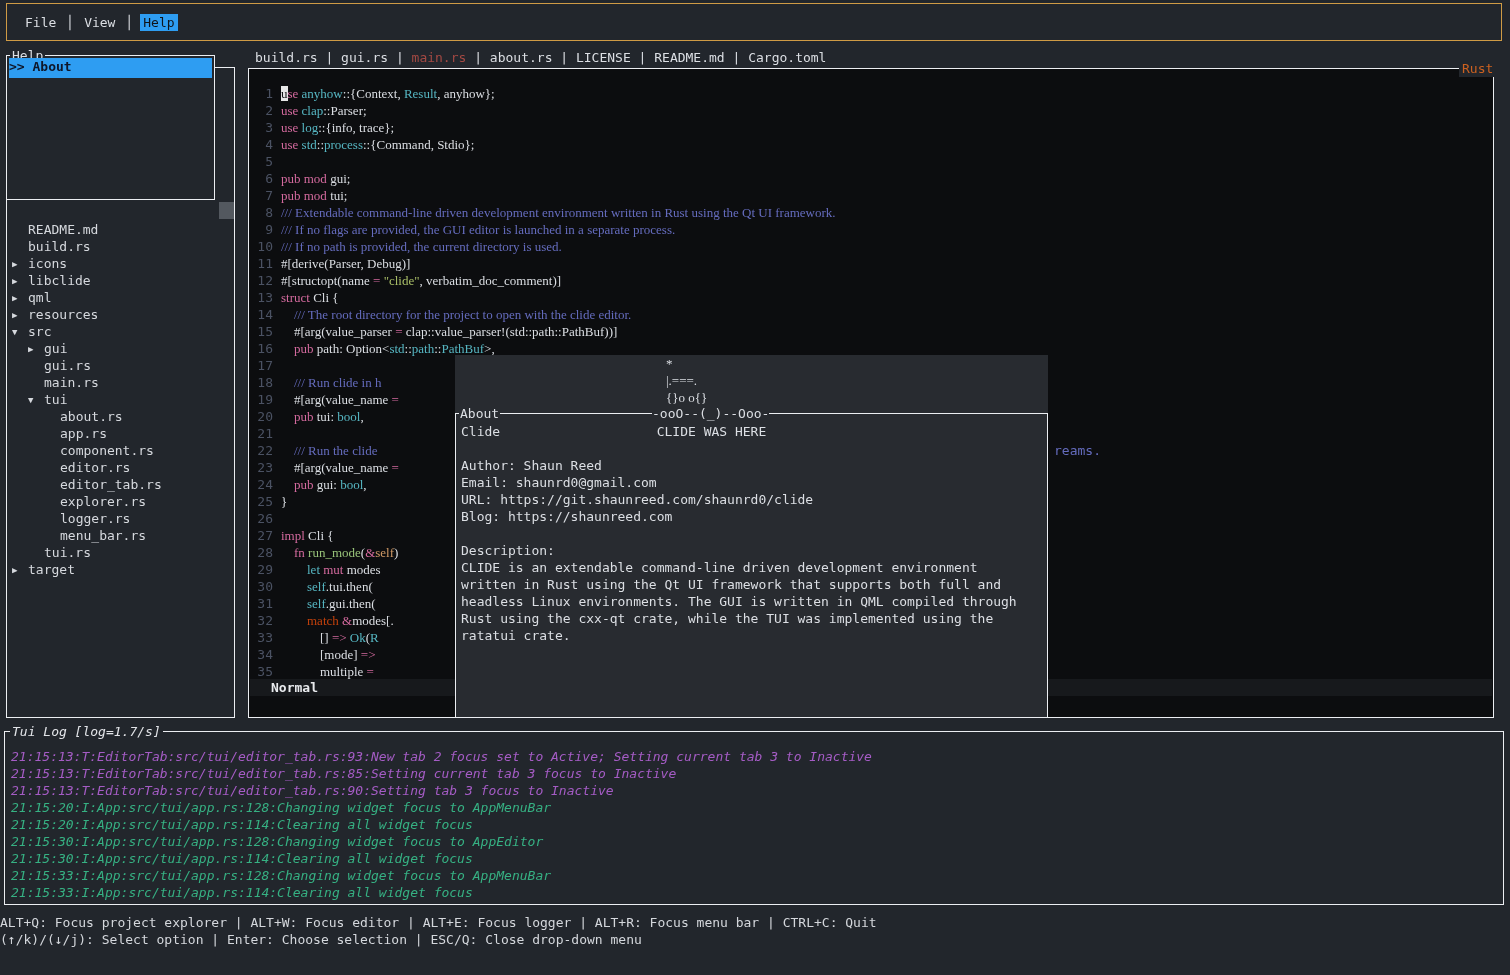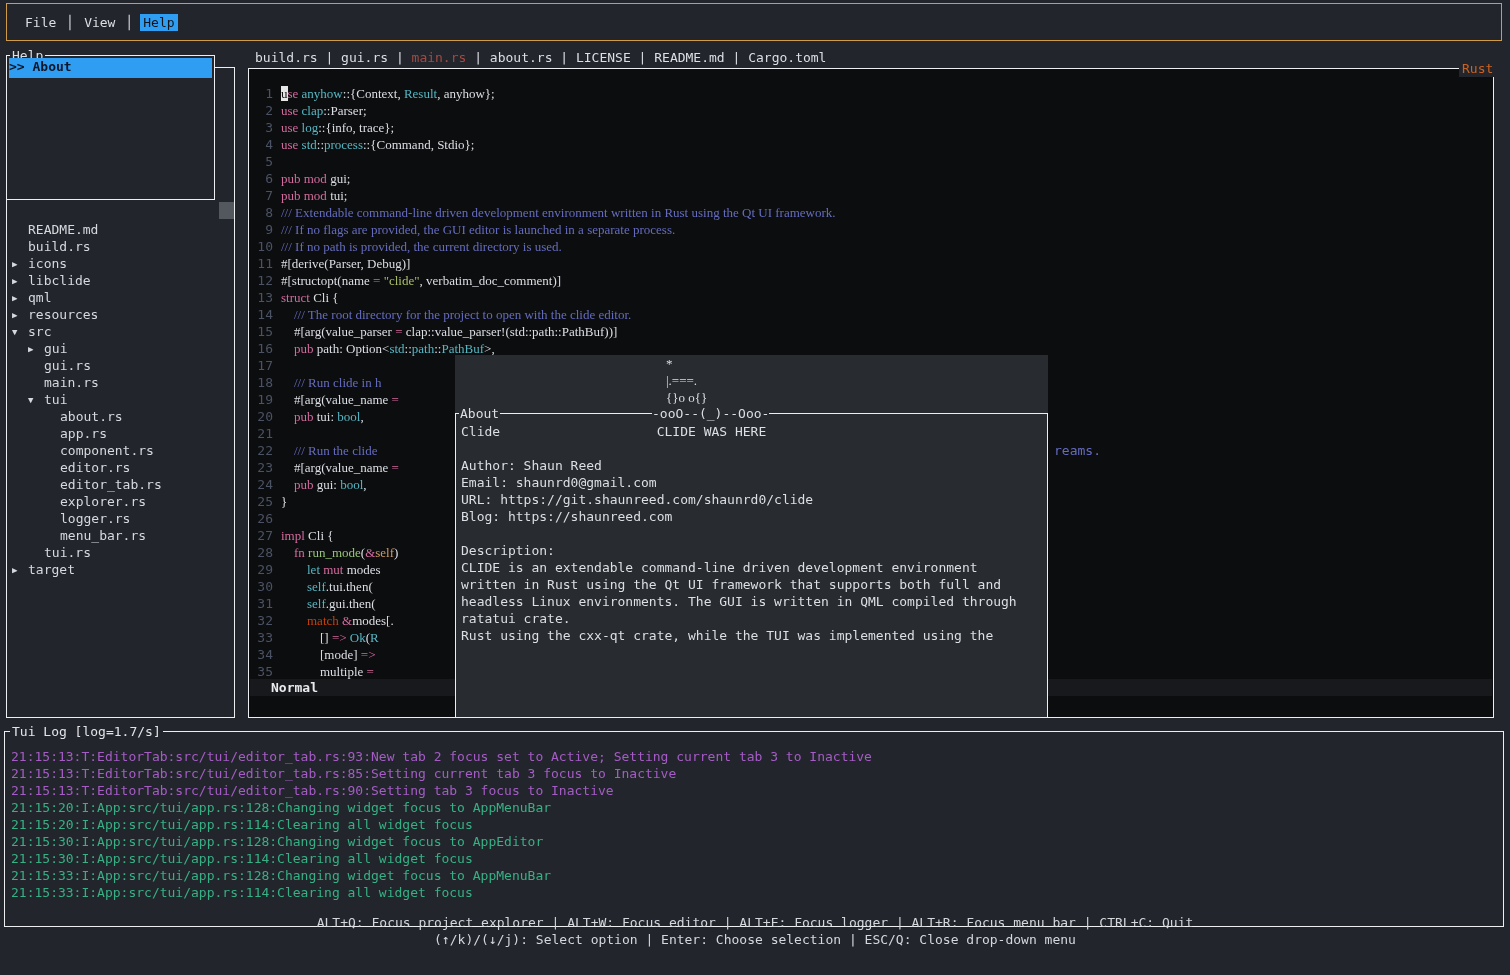--- a/index.html
+++ b/index.html
@@ -66,29 +66,29 @@
   
   .popup { left:455px; top:355px; width:593px; height:363px; background:#282b30; z-index:5; }
   .popup-art { position:absolute; left:198px; top:0; color:#dcdfe4; }
   .popup-box { position:absolute; left:0; top:58px; right:0; bottom:0; border:1px solid #eceef2; }
   .popup-title { position:absolute; top:-9px; left:3px; background:#282b30; padding:0 1px; }
   .popup-border-art { position:absolute; top:-9px; left:196px; background:#282b30; white-space:pre; }
   .popup-body { position:absolute; left:5px; top:9px; right:2px; }
   .popup-line { height:17px; white-space:pre; color:#dcdfe4; }
 
   
-  .logpanel { left:4px; top:731px; width:1500px; height:196px; border:1px solid #eceef2; }
+  .logpanel { left:4px; top:731px; width:1500px; height:174px; border:1px solid #eceef2;font-style:italic; }
   .log-title { position:absolute; top:-9px; left:5px; background:#22262c; padding:0 2px; color:#e2e4e8; }
   .log-lines { position:absolute; left:6px; top:16px; right:2px; }
   .log-line { height:17px; white-space:pre; }
   .log-line.trace { color:#a55cc5; }
   .log-line.info  { color:#36b183; }
 
   
-  .helpbar { left:0; width:1510px; text-align:center; color:#d4d7dc; white-space:pre; }
+  .helpbar { left:0; width:1510px; text-align:left; color:#d4d7dc; white-space:pre; }
 </style>
 </head>
 <body>
 
 <div class="abs menubar">
   <div class="menu-items" style="display:flex;align-items:center;">
       <span class="menu-item">File</span>
       <span class="menu-sep">│</span>
       <span class="menu-item">View</span>
       <span class="menu-sep">│</span>
@@ -185,22 +185,22 @@
         <div class="popup-line"></div>
         <div class="popup-line">Author: Shaun Reed</div>
         <div class="popup-line">Email: shaunrd0@gmail.com</div>
         <div class="popup-line">URL: https://git.shaunreed.com/shaunrd0/clide</div>
         <div class="popup-line">Blog: https://shaunreed.com</div>
         <div class="popup-line"></div>
         <div class="popup-line">Description:</div>
         <div class="popup-line">CLIDE is an extendable command-line driven development environment</div>
         <div class="popup-line">written in Rust using the Qt UI framework that supports both full and</div>
         <div class="popup-line">headless Linux environments. The GUI is written in QML compiled through</div>
+        <div class="popup-line">Rust using the cxx-qt crate, while the TUI was implemented using the</div>
         <div class="popup-line">ratatui crate.</div>
-        <div class="popup-line">Rust using the cxx-qt crate, while the TUI was implemented using the</div>
       </div>
   </div>
 </div>
 
 <div class="abs logpanel">
   <span class="log-title">Tui Log [log=1.7/s]</span>
   <div class="log-lines">
       <div class="log-line trace">21:15:13:T:EditorTab:src/tui/editor_tab.rs:93:New tab 2 focus set to Active; Setting current tab 3 to Inactive</div>
       <div class="log-line trace">21:15:13:T:EditorTab:src/tui/editor_tab.rs:85:Setting current tab 3 focus to Inactive</div>
       <div class="log-line trace">21:15:13:T:EditorTab:src/tui/editor_tab.rs:90:Setting tab 3 focus to Inactive</div>

